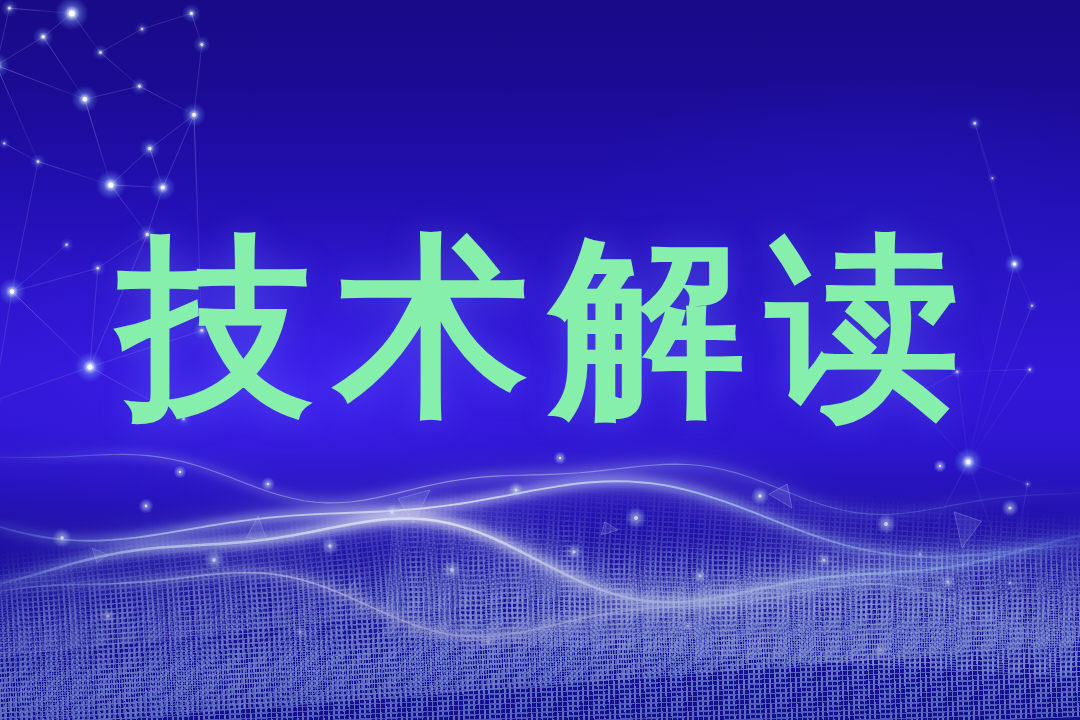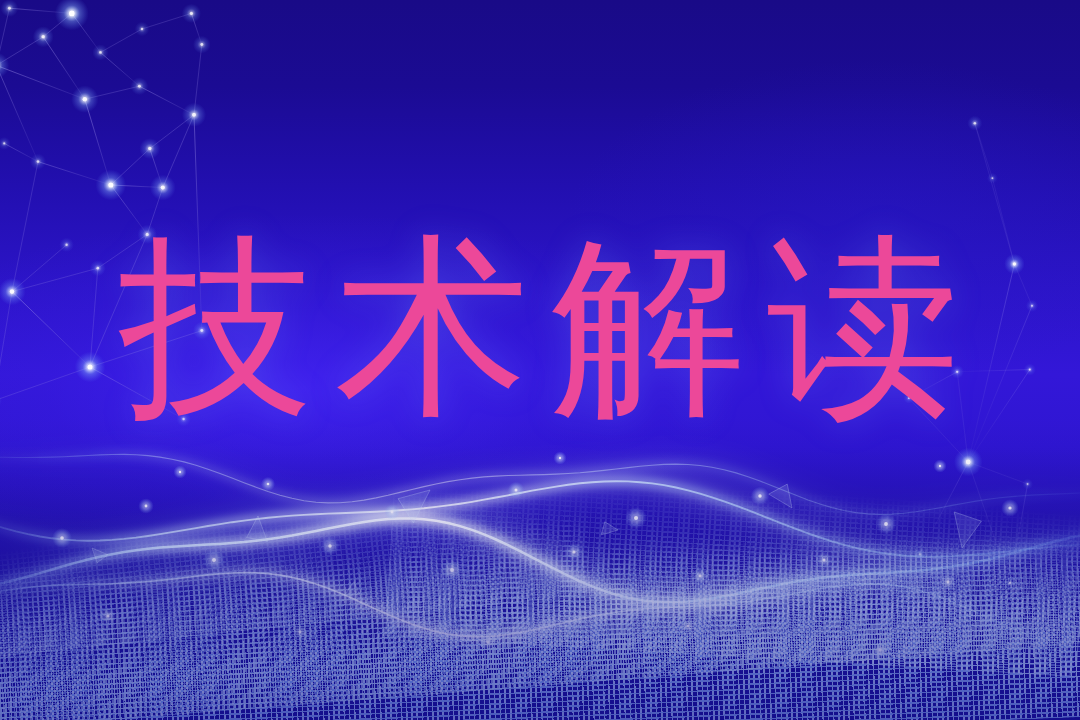--- a/index.html
+++ b/index.html
@@ -118,23 +118,23 @@
 
   
   .title-layer{
     position:absolute;left:0;right:0;top:0;height:720px;
     display:flex;align-items:center;justify-content:center;
     pointer-events:none;
   }
   .title{
     margin:0;
     margin-top:-66px;
-    color:#ec4899;
+    color:#86efac;
     font-family:"DejaVu Sans","Liberation Sans",sans-serif;
-    font-weight:400;
+    font-weight:700;
     font-size:194px;
     line-height:1;
     letter-spacing:22px;
     text-indent:22px;
     white-space:nowrap;
     text-shadow:0 0 34px rgba(120,150,255,.30);
     -webkit-font-smoothing:antialiased;
   }
 </style>
 </head>

